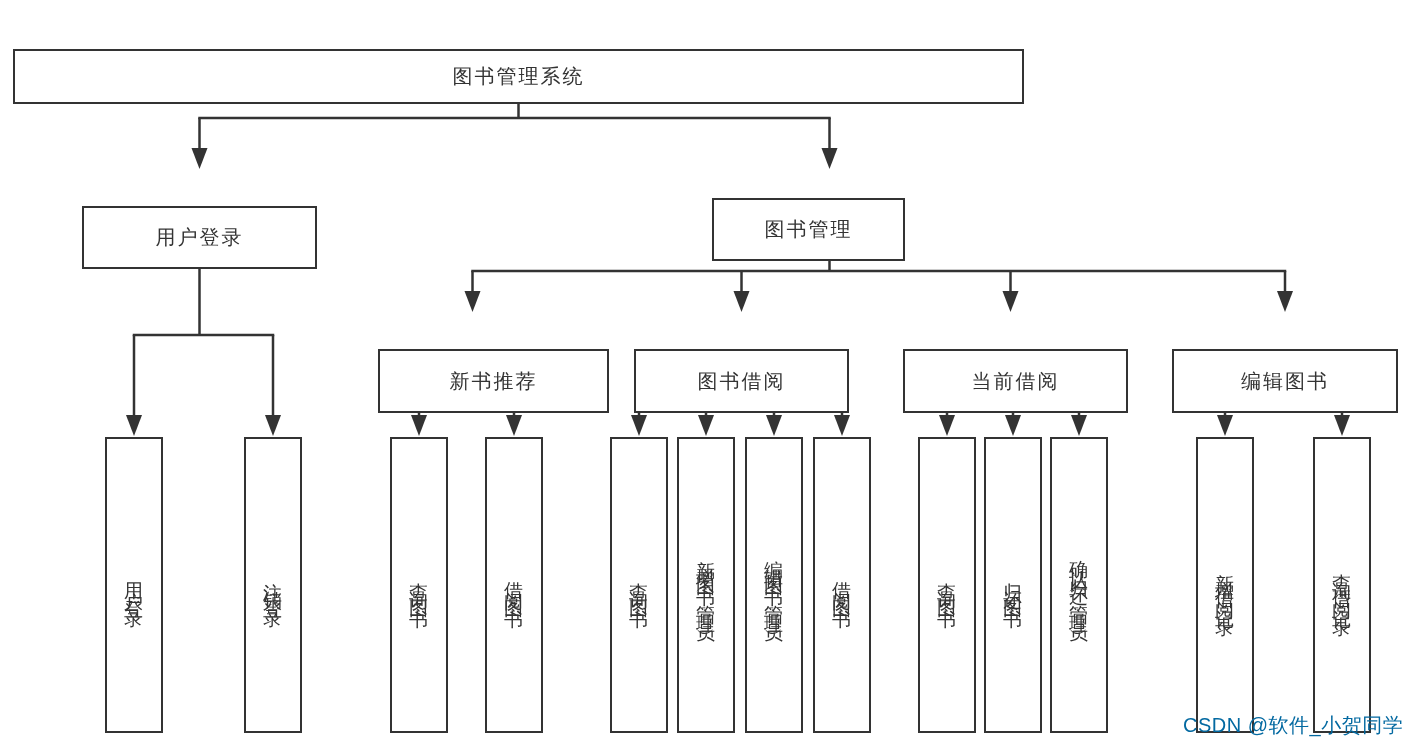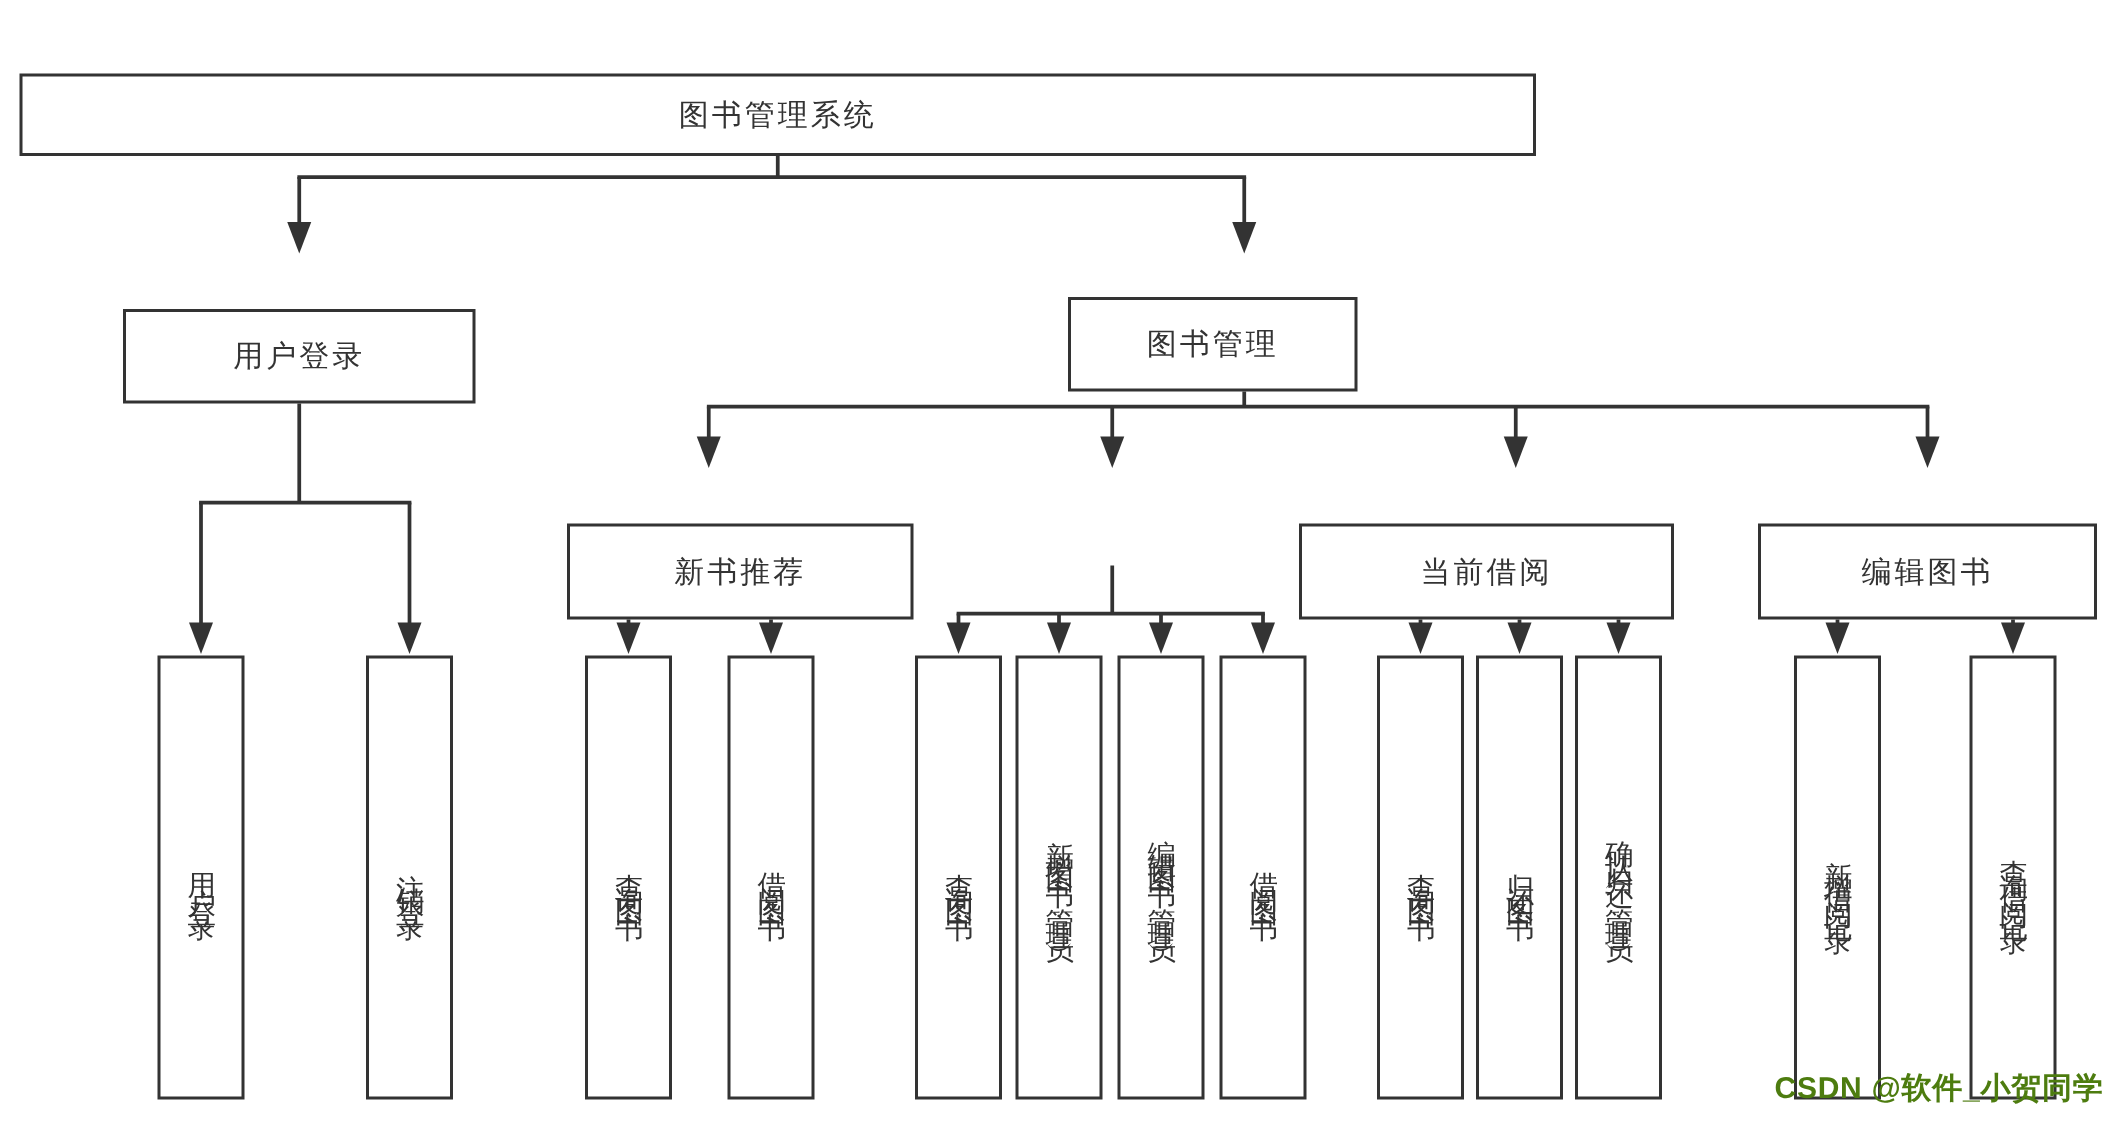--- a/index.html
+++ b/index.html
@@ -42,25 +42,24 @@
     writing-mode: vertical-rl;
     font-size: 19px;
     letter-spacing: 9px;
     line-height: 1;
   }
   #watermark {
     position: absolute;
     left: 1183px;
     top: 712px;
     font-size: 20px;
-    color: #4d7c0f;
+    color: #0369a1;
     letter-spacing: 0.5px;
     white-space: nowrap;
     z-index: 5;
-    font-weight: bold;
   }
 </style>
 </head>
 <body>
 
 <div id="stage">
 
   <svg id="connectors" width="1405" height="747" viewBox="0 0 1405 747">
     <g stroke="#333333" stroke-width="2.5" fill="none">
 
@@ -127,21 +126,22 @@
       <polygon points="1334,415 1350,415 1342,436"></polygon>
     </g>
   </svg>
 
   <div class="node h" style="left:13px; top:13px; width:1011px; height:55px;">图书管理系统</div>
 
   <div class="node h" style="left:82px; top:170px; width:235px; height:63px;">用户登录</div>
   <div class="node h" style="left:712px; top:162px; width:193px; height:63px;">图书管理</div>
 
   <div class="node h" style="left:378px; top:313px; width:231px; height:64px;">新书推荐</div>
-  <div class="node h" style="left:866px; top:313px; width:250px; height:64px;">当前借阅</div>
+  <div class="node h" style="left:634px; top:313px; width:215px; height:64px;">图书借阅</div>
+  <div class="node h" style="left:903px; top:313px; width:225px; height:64px;">当前借阅</div>
   <div class="node h" style="left:1172px; top:313px; width:226px; height:64px;">编辑图书</div>
 
   <div class="node v" style="left:105px; top:437px; width:58px; height:296px;">用户登录</div>
   <div class="node v" style="left:244px; top:437px; width:58px; height:296px;">注销登录</div>
 
   <div class="node v" style="left:390px; top:437px; width:58px; height:296px;">查询图书</div>
   <div class="node v" style="left:485px; top:437px; width:58px; height:296px;">借阅图书</div>
 
   <div class="node v" style="left:610px; top:437px; width:58px; height:296px;">查询图书</div>
   <div class="node v" style="left:677px; top:437px; width:58px; height:296px;">新增图书（管理员）</div>

